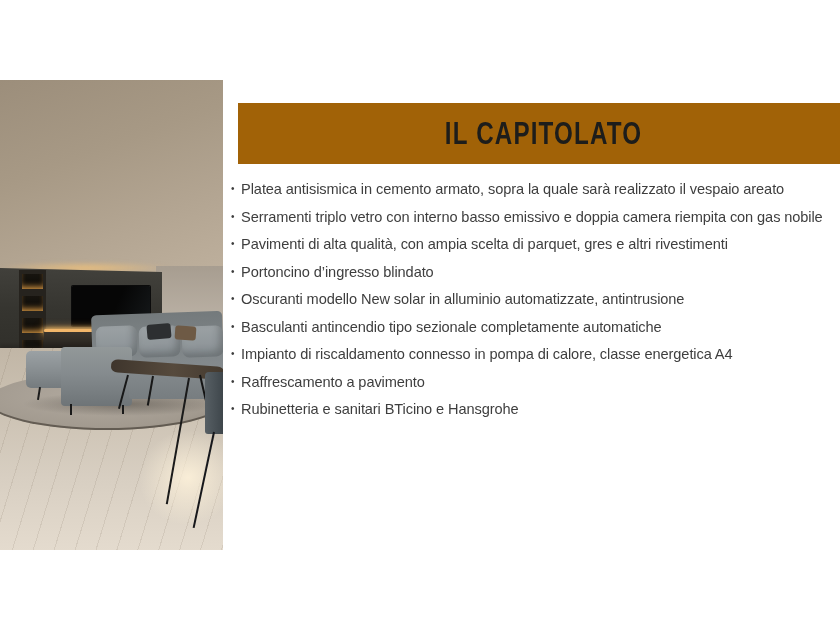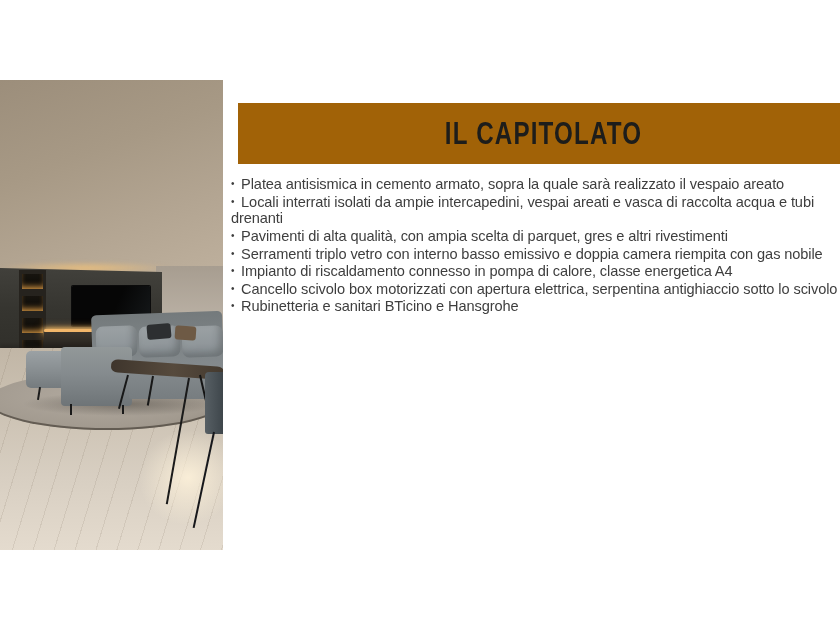--- a/index.html
+++ b/index.html
@@ -79,21 +79,21 @@
   .chair{left:205px;top:292px;width:18px;height:62px;border-radius:4px 0 0 3px;
     background:linear-gradient(90deg,#575f64 0%,#3e464b 100%);}
   .chair-leg{left:213px;top:352px;width:2px;height:98px;background:#16171b;transform:rotate(12deg);transform-origin:top;}
 
   
   .header-bar{position:absolute;left:238px;top:103px;width:612px;height:61px;
     background:#a16207;display:flex;align-items:center;justify-content:center;}
   .page-title{font-weight:700;font-size:31px;color:#1d1d1b;letter-spacing:1.5px;
     transform:scaleX(.78);white-space:nowrap;}
   .specs{position:absolute;left:231px;top:175px;width:607px;margin:0;padding:0;list-style:none;}
-  .spec-item{font-size:14.6px;line-height:17px;color:#3e3e3e;letter-spacing:-0.1px;}
+  .spec-item{font-size:14.6px;line-height:27px;color:#3e3e3e;letter-spacing:-0.1px;}
   .bullet{font-size:10px;vertical-align:1.5px;padding-right:4px;}
 </style>
 </head>
 <body>
 
 <div class="slide">
 
   <div class="photo">
     <div class="ceiling"></div>
     <div class="cove-glow"></div>
@@ -135,21 +135,23 @@
     <div class="chair"></div>
     <div class="chair-leg"></div>
   </div>
 
   <div class="header-bar">
     <div class="page-title">IL CAPITOLATO</div>
   </div>
 
   <ul class="specs">
       <li class="spec-item"><span class="bullet">• </span><span>Platea antisismica in cemento armato, sopra la quale sarà realizzato il vespaio areato</span></li>
-      <li class="spec-item"><span class="bullet">• </span><span>Locali interrati isolati da ampie intercapedini, vespai areati e vasca di raccolta acqua e tubi drenanti</span></li>
+      <li class="spec-item"><span class="bullet">• </span><span>Serramenti triplo vetro con interno basso emissivo e doppia camera riempita con gas nobile</span></li>
       <li class="spec-item"><span class="bullet">• </span><span>Pavimenti di alta qualità, con ampia scelta di parquet, gres e altri rivestimenti</span></li>
-      <li class="spec-item"><span class="bullet">• </span><span>Serramenti triplo vetro con interno basso emissivo e doppia camera riempita con gas nobile</span></li>
+      <li class="spec-item"><span class="bullet">• </span><span>Portoncino d’ingresso blindato</span></li>
+      <li class="spec-item"><span class="bullet">• </span><span>Oscuranti modello New solar in alluminio automatizzate, antintrusione</span></li>
+      <li class="spec-item"><span class="bullet">• </span><span>Basculanti antincendio tipo sezionale completamente automatiche</span></li>
       <li class="spec-item"><span class="bullet">• </span><span>Impianto di riscaldamento connesso in pompa di calore, classe energetica A4</span></li>
-      <li class="spec-item"><span class="bullet">• </span><span>Cancello scivolo box motorizzati con apertura elettrica, serpentina antighiaccio sotto lo scivolo</span></li>
+      <li class="spec-item"><span class="bullet">• </span><span>Raffrescamento a pavimento</span></li>
       <li class="spec-item"><span class="bullet">• </span><span>Rubinetteria e sanitari BTicino e Hansgrohe</span></li>
     </ul>
 
 </div>
 
 </body></html>

